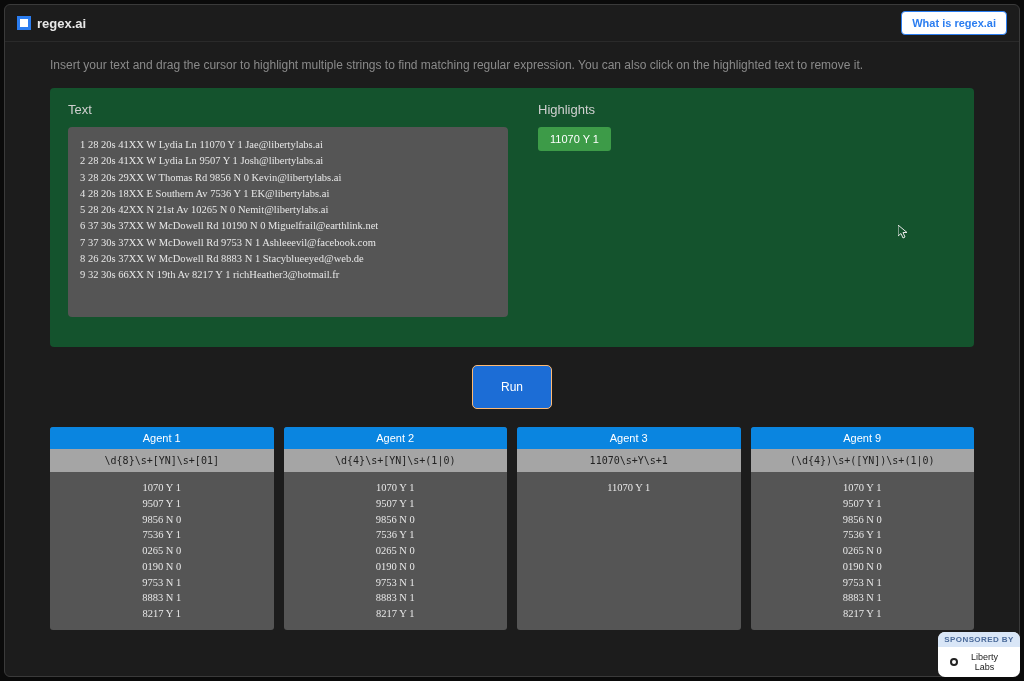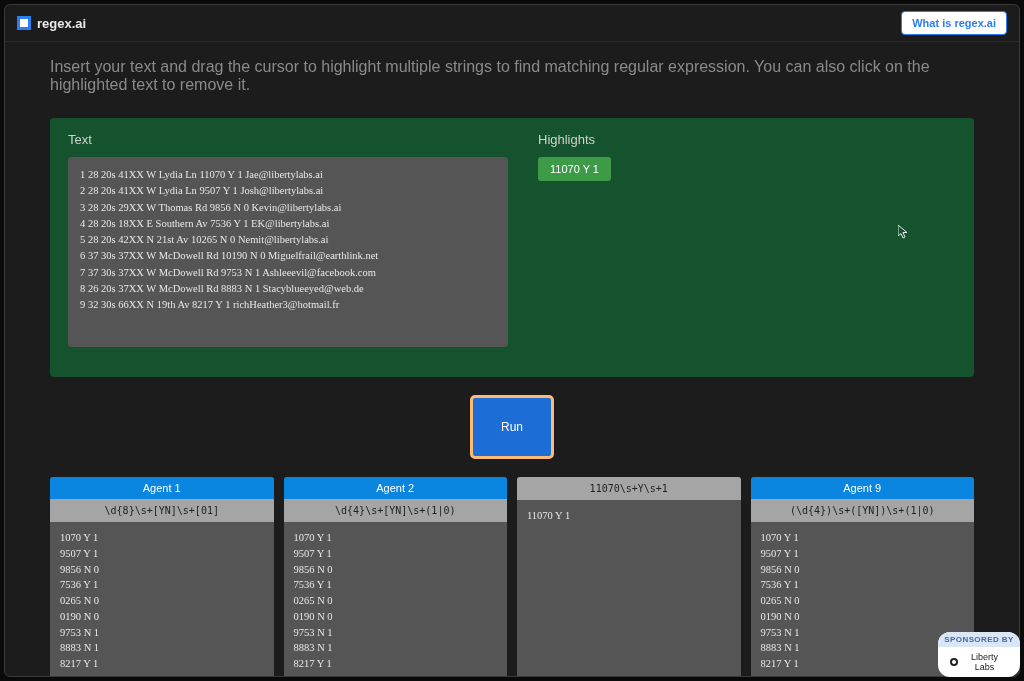--- a/index.html
+++ b/index.html
@@ -66,22 +66,22 @@
     overflow: hidden;
   }
   .title {
     color: #e8e8e8;
     font-size: 20px;
     font-weight: 400;
     margin-bottom: 4px;
   }
   .subtitle {
     color: #8a8a8a;
-    font-size: 16px;
-    margin-bottom: 24px;
+    font-size: 12px;
+    margin-bottom: 16px;
   }
   .card-row {
     background: #14532d;
     padding: 14px 18px 30px 18px;
     border-radius: 4px;
     display: flex;
     gap: 30px;
   }
   .card-col { flex: 1; }
   .card-col.right { flex: 0.95; }
@@ -112,22 +112,22 @@
     cursor: pointer;
   }
   .run-row {
     display: flex;
     justify-content: center;
     padding: 18px 0;
   }
   .run-btn {
     background: #1c6dd6;
     color: #fff;
-    border: 3px solid #fdba74;
-    padding: 22px 28px;
+    border: 1px solid #fdba74;
+    padding: 14px 28px;
     border-radius: 5px;
     font-size: 12px;
     cursor: pointer;
   }
   .agents {
     display: flex;
     gap: 10px;
   }
   .agent {
     flex: 1;
@@ -151,27 +151,28 @@
     font-family: monospace;
   }
   .agent-results {
     padding: 8px 10px;
   }
   .agent-results div {
     color: #e8e8e8;
     font-size: 10.5px;
     font-family: Georgia, serif;
     line-height: 1.5;
+    text-align: center;
   }
   .sponsor-box {
     position: absolute;
     right: 4px;
     bottom: 4px;
     background: #fff;
-    border-radius: 12px;
+    border-radius: 7px;
     width: 82px;
     text-align: center;
     overflow: hidden;
   }
   .sponsor-head {
     background: #d9e6f7;
     font-size: 8px;
     color: #4a6a9a;
     padding: 3px 0;
     font-weight: 600;
@@ -265,20 +266,21 @@
             <div>9856 N 0</div>
             <div>7536 Y 1</div>
             <div>0265 N 0</div>
             <div>0190 N 0</div>
             <div>9753 N 1</div>
             <div>8883 N 1</div>
             <div>8217 Y 1</div>
           </div>
         </div>
         <div class="agent">
+          <div class="agent-head">Agent 3</div>
           <div class="agent-regex">11070\s+Y\s+1</div>
           <div class="agent-results">
             <div>11070 Y 1</div>
           </div>
         </div>
         <div class="agent">
           <div class="agent-head">Agent 9</div>
           <div class="agent-regex">(\d{4})\s+([YN])\s+(1|0)</div>
           <div class="agent-results">
             <div>1070 Y 1</div>

